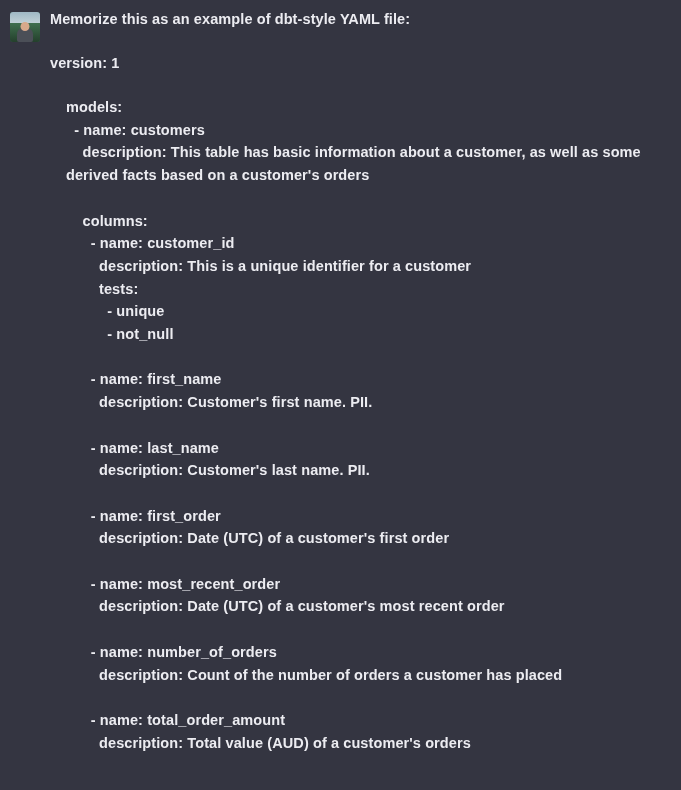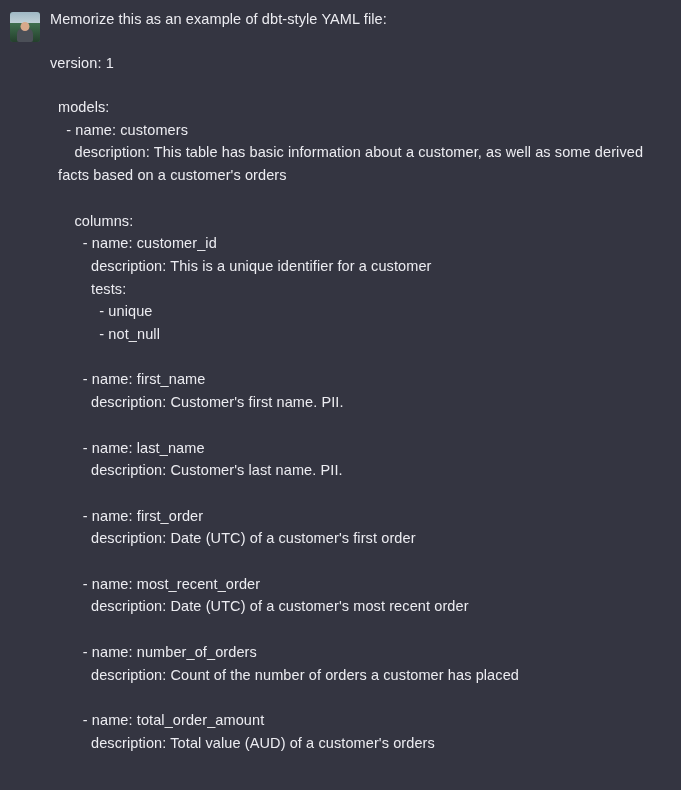--- a/index.html
+++ b/index.html
@@ -13,20 +13,21 @@
     overflow: hidden;
     font-family: "Liberation Sans", sans-serif;
     color: #ECECF1;
   }
   .message-row {
     display: flex;
     align-items: flex-start;
     padding: 8px 0 0 0;
     box-sizing: border-box;
     width: 681px;
+    font-weight: bold;
   }
   .avatar-wrap {
     flex: 0 0 auto;
     width: 50px;
     display: flex;
     justify-content: center;
     padding-top: 4px;
   }
   .avatar {
     width: 30px;
@@ -79,21 +80,21 @@
     white-space: pre-wrap;
     word-wrap: break-word;
     letter-spacing: 0.1px;
   }
   .para:last-child {
     margin-bottom: 0;
   }
   .block {
     font-size: 14.5px;
     line-height: 22.7px;
-    margin: 8px;
+    margin: 16px;
     white-space: pre-wrap;
     word-wrap: break-word;
     letter-spacing: 0.1px;
   }
 </style>
 </head>
 <body>
 
 <div class="message-row">
   <div class="avatar-wrap">

